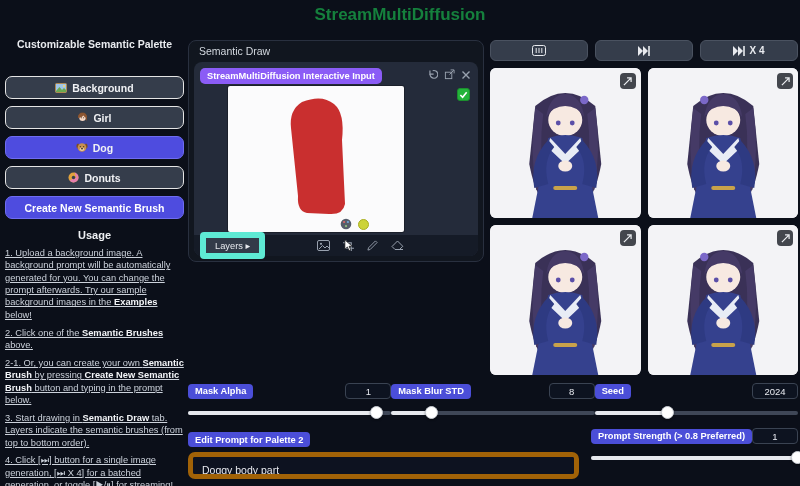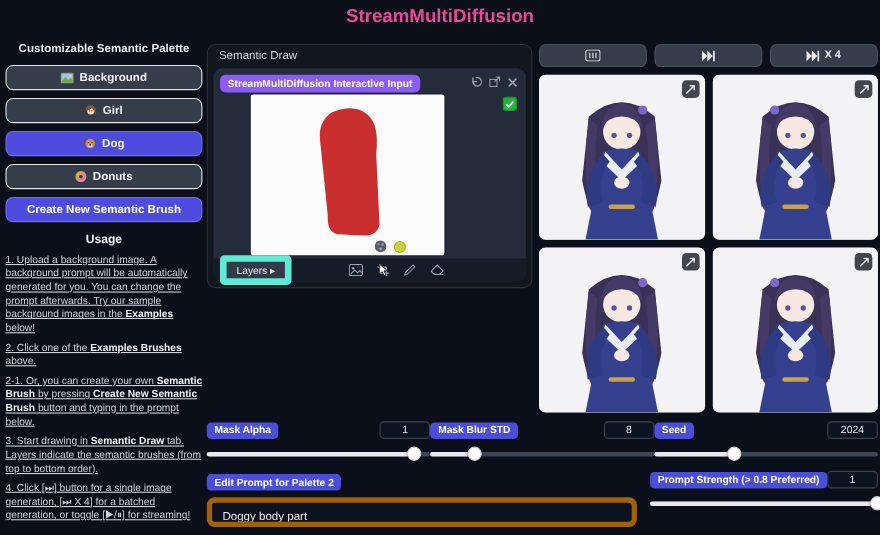--- a/index.html
+++ b/index.html
@@ -5,25 +5,25 @@
   * { box-sizing: border-box; }
   html,body { margin:0; padding:0; }
   body {
     width:800px; height:486px; position:relative; overflow:hidden;
     background:#0b0f19; color:#e5e7eb;
     font-family:"Liberation Sans", sans-serif;
   }
   svg { display:block; }
 
   .title { position:absolute; top:5px; left:0; right:0; text-align:center;
-    font-size:17px; font-weight:700; color:#ec4899; }
+    font-size:17px; font-weight:700; color:#15803d; }
 
   
   .sidebar { position:absolute; left:5px; top:38px; width:179px; }
-  .palette-title { font-size:10.5px; font-weight:700; text-align:center; margin-bottom:9px; color:#e8eaee; }
+  .palette-title { font-size:10.5px; font-weight:700; text-align:center; margin-bottom:26px; color:#e8eaee; }
   .brush-btn {
     display:flex; align-items:center; justify-content:center; gap:5px;
     width:100%; height:23px; margin-bottom:7px;
     background:#353d4b; border:1px solid #e5e5e5; border-radius:7px;
     color:#f0f1f4; font-size:10.5px; font-weight:600; cursor:pointer;
   }
   .brush-btn.active { background:#4e4cdf; border-color:#6f6df2; }
   .create-btn {
     display:flex; align-items:center; justify-content:center;
     width:100%; height:23px; margin-bottom:4px;
@@ -151,21 +151,21 @@
         </svg>
       </span>
     <span>Donuts</span>
   </button>
 
   <button class="create-btn">Create New Semantic Brush</button>
 
   <div class="usage-title">Usage</div>
   <div class="instructions">
       <p>1. Upload a background image. A background prompt will be automatically generated for you. You can change the prompt afterwards. Try our sample background images in the <b>Examples</b> below!</p>
-      <p>2. Click one of the <b>Examples Brushes</b> above.</p>
+      <p>2. Click one of the <b>Semantic Brushes</b> above.</p>
       <p>2-1. Or, you can create your own <b>Semantic Brush</b> by pressing <b>Create New Semantic Brush</b> button and typing in the prompt below.</p>
       <p>3. Start drawing in <b>Semantic Draw</b> tab. Layers indicate the semantic brushes (from top to bottom order).</p>
       <p>4. Click [⏭] button for a single image generation, [⏭ X 4] for a batched generation, or toggle [▶/⏸] for streaming!</p>
     </div>
 </div>
 
 <div class="mid">
   <div class="tab">Semantic Draw</div>
 
   <div class="canvas-block">

